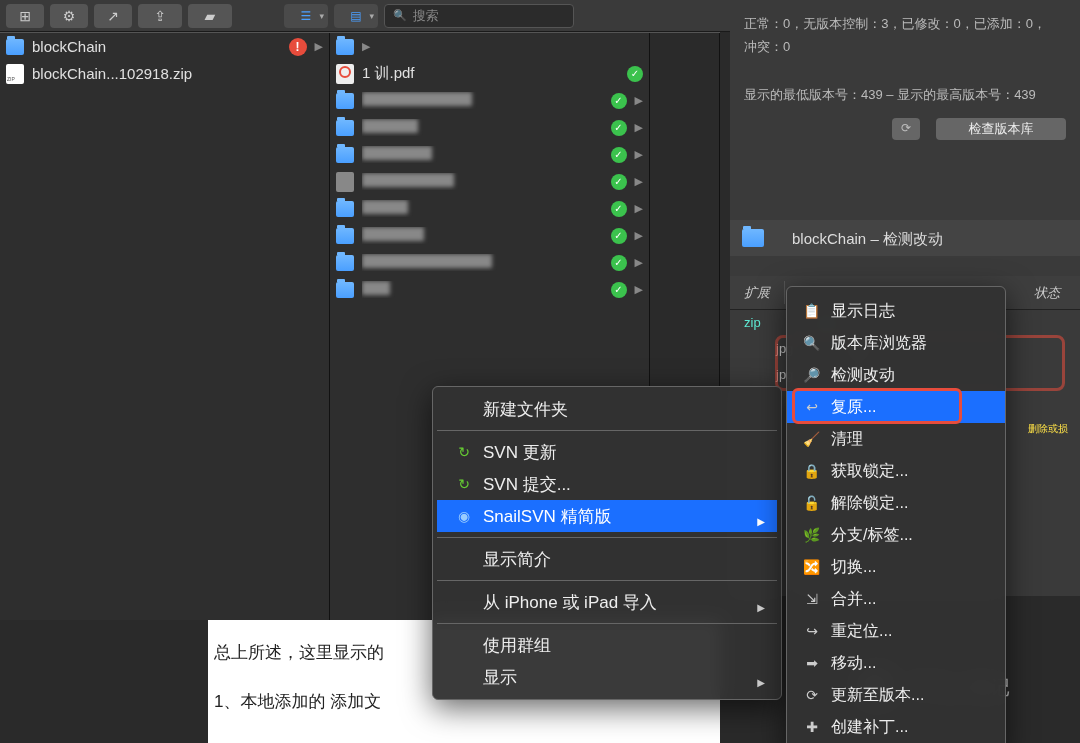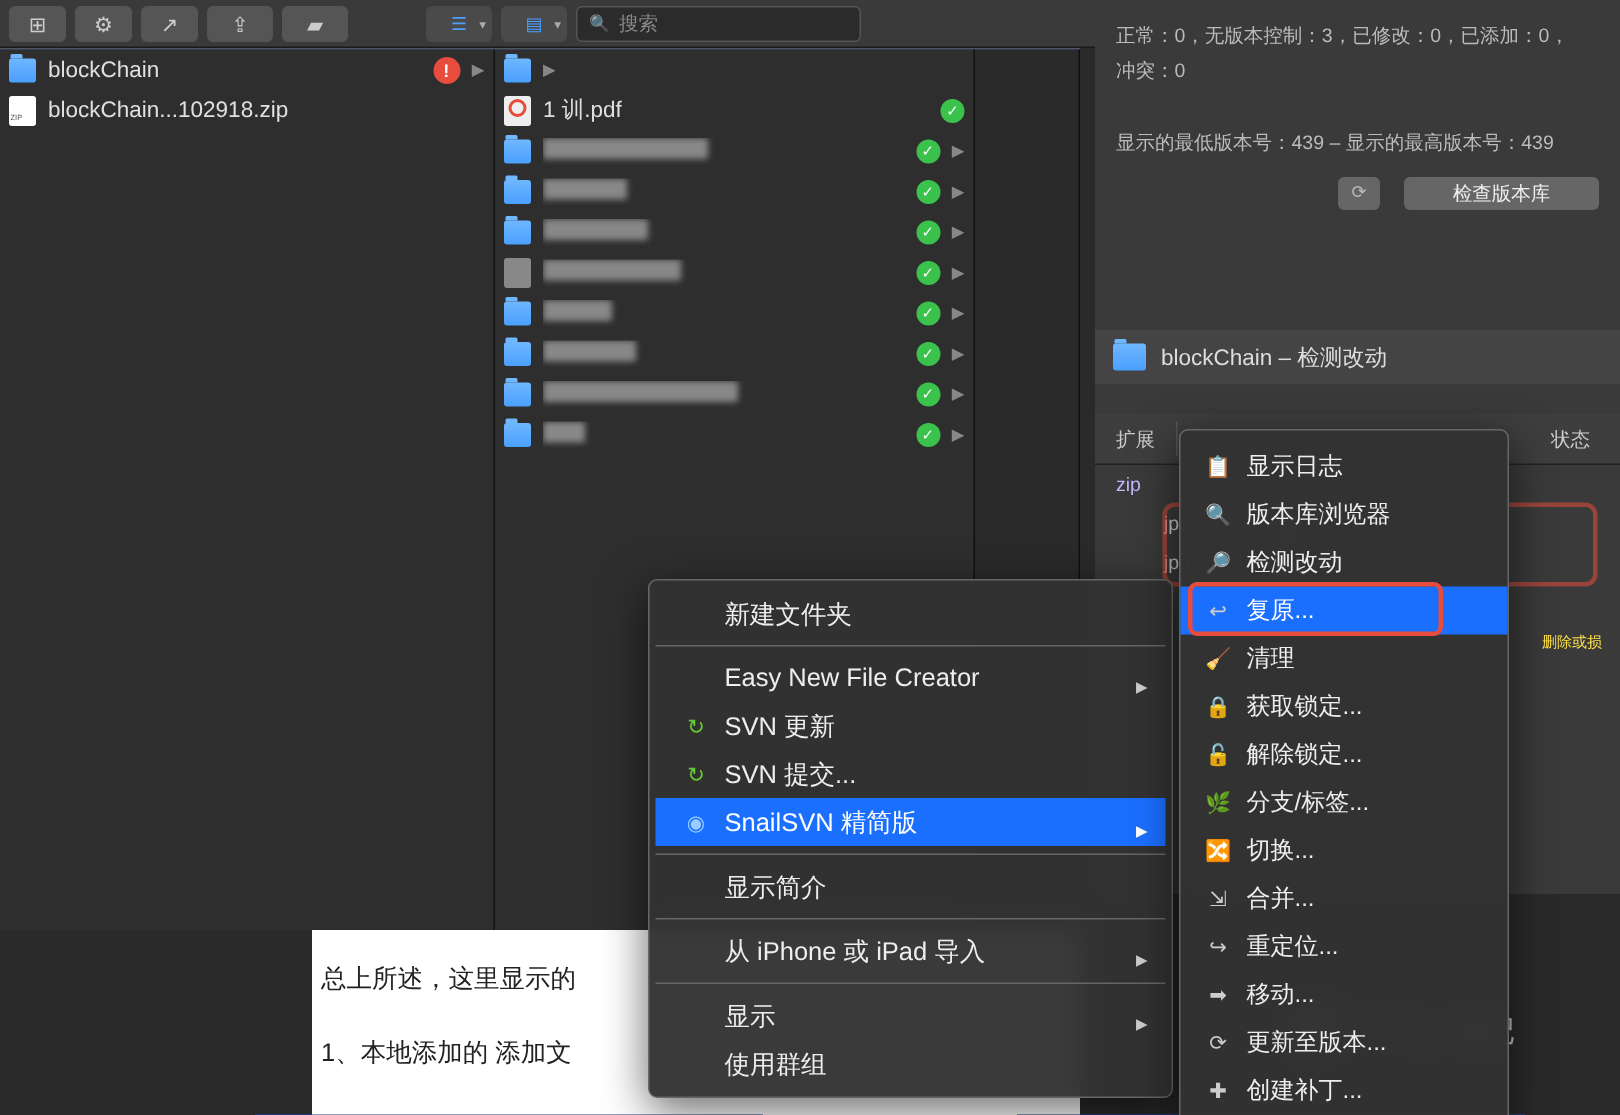--- a/index.html
+++ b/index.html
@@ -33,28 +33,28 @@
 .zipicon::after { content:"ZIP"; position:absolute; bottom:2px; left:1px; font-size:5px; color:#555; }
 .pdficon { width:18px; height:20px; background:#eee; border-radius:2px; position:relative; }
 .pdficon::before { content:""; position:absolute; top:2px; left:50%; width:8px; height:8px; border:2px solid #e74c3c; border-radius:50%; transform:translateX(-50%); }
 .filegrey { width:18px; height:20px; background:#888; border-radius:2px; }
 .blurtext { display:inline-block; height:14px; background:#888; filter:blur(2px); border-radius:1px; }
 
 
 .info { position:absolute; top:0; right:0; width:350px; height:596px; background:#3a3a3a; padding:12px 14px; font-size:13px; color:#bbb; line-height:1.8; }
 .info .reload { position:absolute; top:118px; right:160px; width:28px; height:22px; background:#666; border-radius:4px; display:flex; align-items:center; justify-content:center; font-size:12px; }
 .info .check { position:absolute; top:118px; right:14px; width:130px; height:22px; background:#666; border-radius:4px; display:flex; align-items:center; justify-content:center; font-size:13px; color:#eee; }
-.info .hdr { position:absolute; top:220px; left:0; right:0; height:36px; background:#444; display:flex; align-items:center; padding:0 12px; gap:10px; font-size:15px; color:#ddd; }
+.info .hdr { position:absolute; top:220px; left:0; right:0; height:36px; background:#444; display:flex; align-items:center; padding:0 12px; gap:28px; font-size:15px; color:#ddd; }
 .info .hdr .folderblue { width:22px; height:18px; }
 .info .cols { position:absolute; top:276px; left:0; right:0; height:34px; background:#3e3e3e; display:flex; align-items:center; font-size:13px; color:#ccc; border-bottom:1px solid #222; }
-.info .cols .ch { padding:0 14px; border-right:1px solid #555; }
+.info .cols .ch { padding:0 14px; border-right:1px solid #555;font-style:italic; }
 .info .cols .ch:last-child { border:0; margin-left:auto; padding-right:20px; }
 .info .filetab { position:absolute; top:310px; left:0; right:0; }
 .info .ftrow { height:26px; display:flex; align-items:center; padding:0 14px; font-size:13px; color:#ccc; gap:40px; }
-.info .ftrow .ext { width:34px; color:#c4b5fd; }
+.info .ftrow .ext { width:34px; color:#5eead4; }
 .info .ftrow.g .ext { color:#ccc;padding-left:32px; }
 .info .redbox { position:absolute; border:3px solid #e74c3c; border-radius:8px; pointer-events:none; z-index:50; }
 .info .redbox.b1 { top:335px; left:45px; width:290px; height:56px; opacity:.55}
 .info .link { position:absolute; top:420px; right:12px; color:#fde047; font-size:10px; }
 
 
 .article { position:absolute; left:208px; top:620px; right:360px; font-size:17px; color:#222; background:#fff; padding:14px 6px; line-height:2.2; height:140px; }
 .article p { white-space:nowrap; overflow:hidden; }
 
 
@@ -233,25 +233,20 @@
   <p style="margin-top:12px">1、本地添加的 添加文</p>
 </div>
 
 <div class="menu menu1" id="menu1">
     <div class="mi">
       <span class="mic"></span>
       <span>新建文件夹</span>
     </div>
     <div class="sep"></div>
     <div class="mi">
-      <span class="mic"></span>
-      <span>Easy New File Creator</span>
-      <span class="sub"></span>
-    </div>
-    <div class="mi">
       <span class="mic" style="color:#6c3">↻</span>
       <span>SVN 更新</span>
     </div>
     <div class="mi">
       <span class="mic" style="color:#6c3">↻</span>
       <span>SVN 提交...</span>
     </div>
     <div class="mi hl">
       <span class="mic" style="color:#9cf">◉</span>
       <span>SnailSVN 精简版</span>
@@ -264,26 +259,26 @@
     </div>
     <div class="sep"></div>
     <div class="mi">
       <span class="mic"></span>
       <span>从 iPhone 或 iPad 导入</span>
       <span class="sub"></span>
     </div>
     <div class="sep"></div>
     <div class="mi">
       <span class="mic"></span>
+      <span>使用群组</span>
+    </div>
+    <div class="mi">
+      <span class="mic"></span>
       <span>显示</span>
       <span class="sub"></span>
-    </div>
-    <div class="mi">
-      <span class="mic"></span>
-      <span>使用群组</span>
     </div>
   </div>
 
 <div class="menu menu2" id="menu2">
     <div class="mi">
       <span class="mic" style="color:#ccc">📋</span>
       <span>显示日志</span>
     </div>
     <div class="mi">
       <span class="mic" style="color:#ccc">🔍</span>

